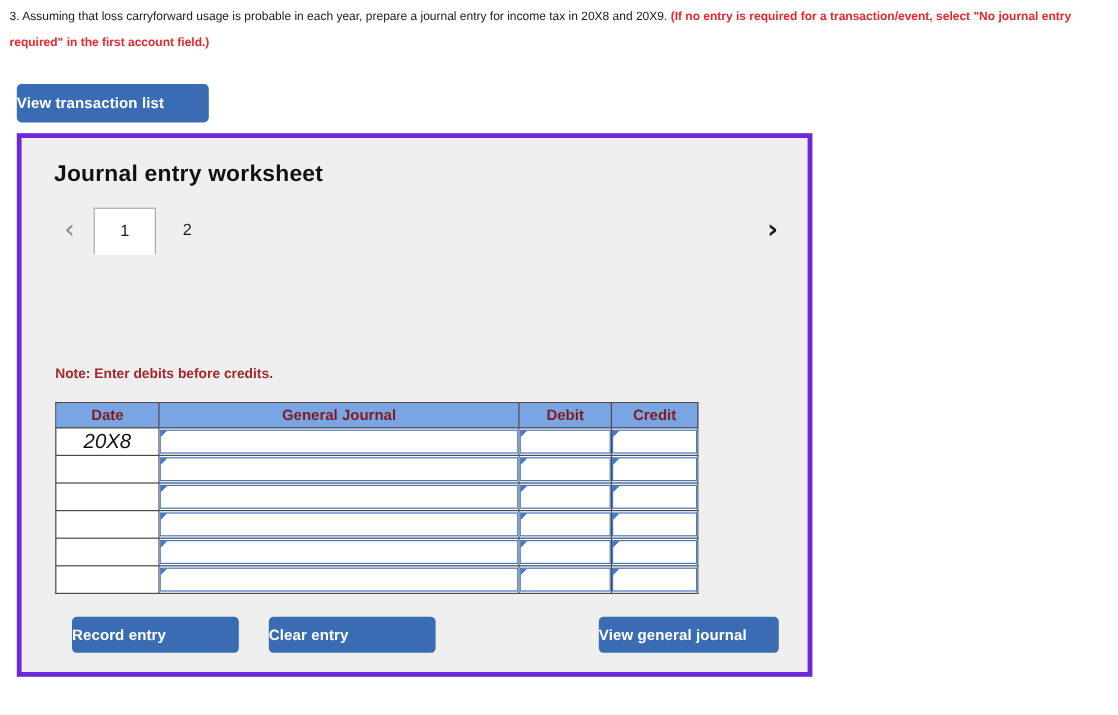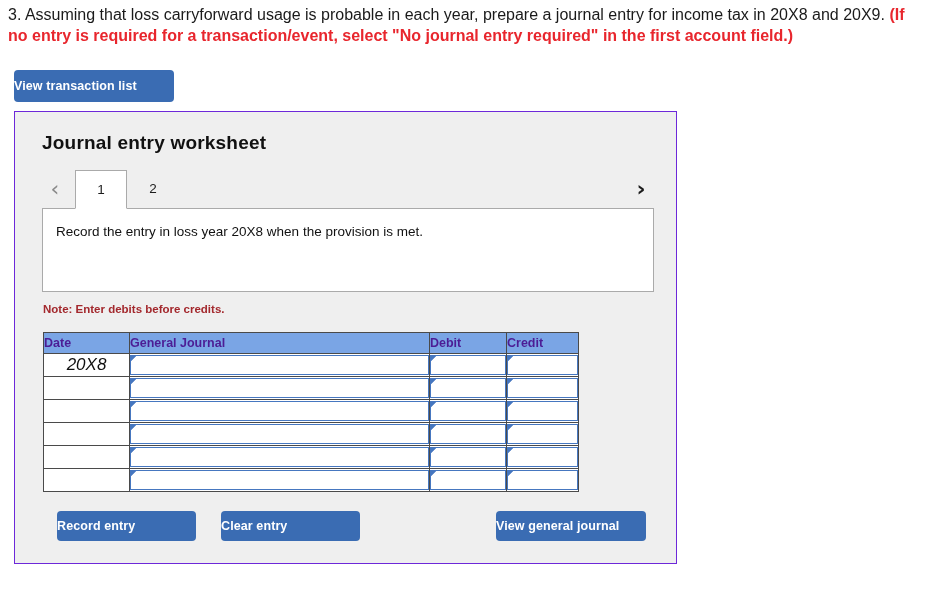--- a/index.html
+++ b/index.html
@@ -16,21 +16,21 @@
     overflow: hidden;
     position: relative;
   }
 
   
   .question {
     position: absolute;
     left: 8px;
     top: 4px;
     width: 916px;
-    font-size: 16px;
+    font-size: 10px;
     line-height: 21px;
     color: #1a1a1a;
   }
   .question .q-red {
     color: #e8262d;
     font-weight: bold;
   }
 
   
   .btn-blue {
@@ -57,21 +57,21 @@
   }
 
   
   .panel {
     position: absolute;
     left: 14px;
     top: 111px;
     width: 663px;
     height: 453px;
     background: #efefef;
-    border: 1px solid #6d28d9;
+    border: 4px solid #6d28d9;
     box-sizing: border-box;
   }
 
   .panel-title {
     position: absolute;
     left: 27px;
     top: 20px;
     font-size: 19px;
     font-weight: bold;
     color: #111111;
@@ -166,24 +166,24 @@
     left: 28px;
     top: 220px;
     border-collapse: collapse;
     table-layout: fixed;
   }
   .jtable th {
     background: #7aa5e5;
     border: 1px solid #4a4a4a;
     font-size: 12.5px;
     font-weight: bold;
-    color: #4c1d95;
+    color: #7f1d1d;
     height: 20px;
     padding: 0;
-    text-align: left;
+    text-align: center;
   }
   .jtable td {
     border: 1px solid #4a4a4a;
     background: #ffffff;
     height: 22px;
     padding: 0;
     vertical-align: middle;
   }
   .col-date  { width: 86px; }
   .col-gj    { width: 300px; }
@@ -270,23 +270,20 @@
 
   <div class="tabstrip">
     <div class="chev chev-prev">‹</div>
     <div class="tabs">
       <div class="tab active">1</div>
       <div class="tab">2</div>
     </div>
     <div class="chev chev-next">›</div>
   </div>
 
-  <div class="instruction-box">
-    <div class="instruction-text">Record the entry in loss year 20X8 when the provision is met.</div>
-  </div>
 
   <div class="note">Note: Enter debits before credits.</div>
 
   <table class="jtable">
     <colgroup>
       <col class="col-date">
         <col class="col-gj">
         <col class="col-debit">
         <col class="col-credit">
     </colgroup>

